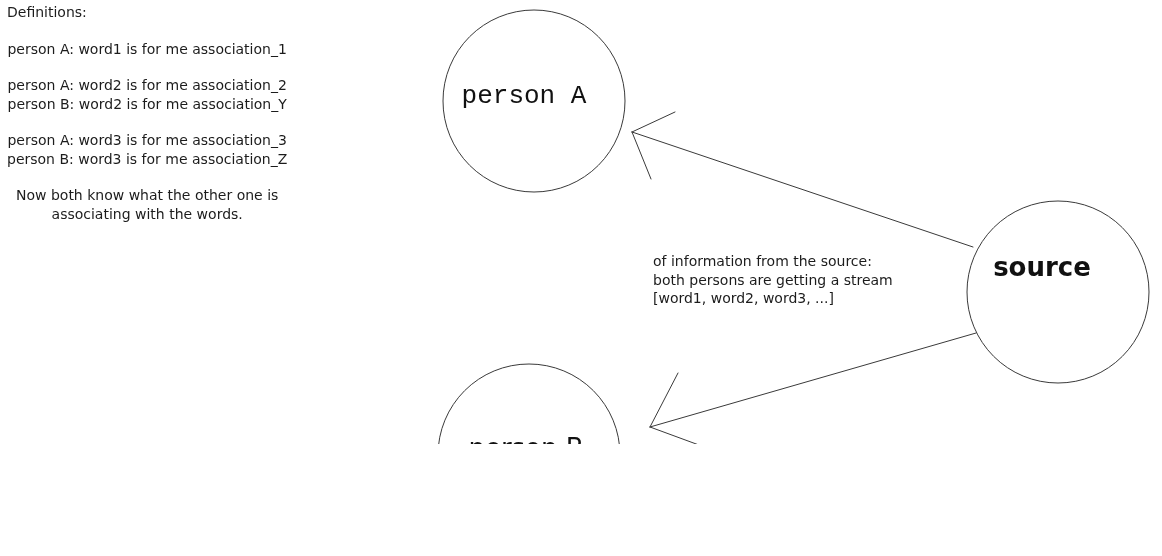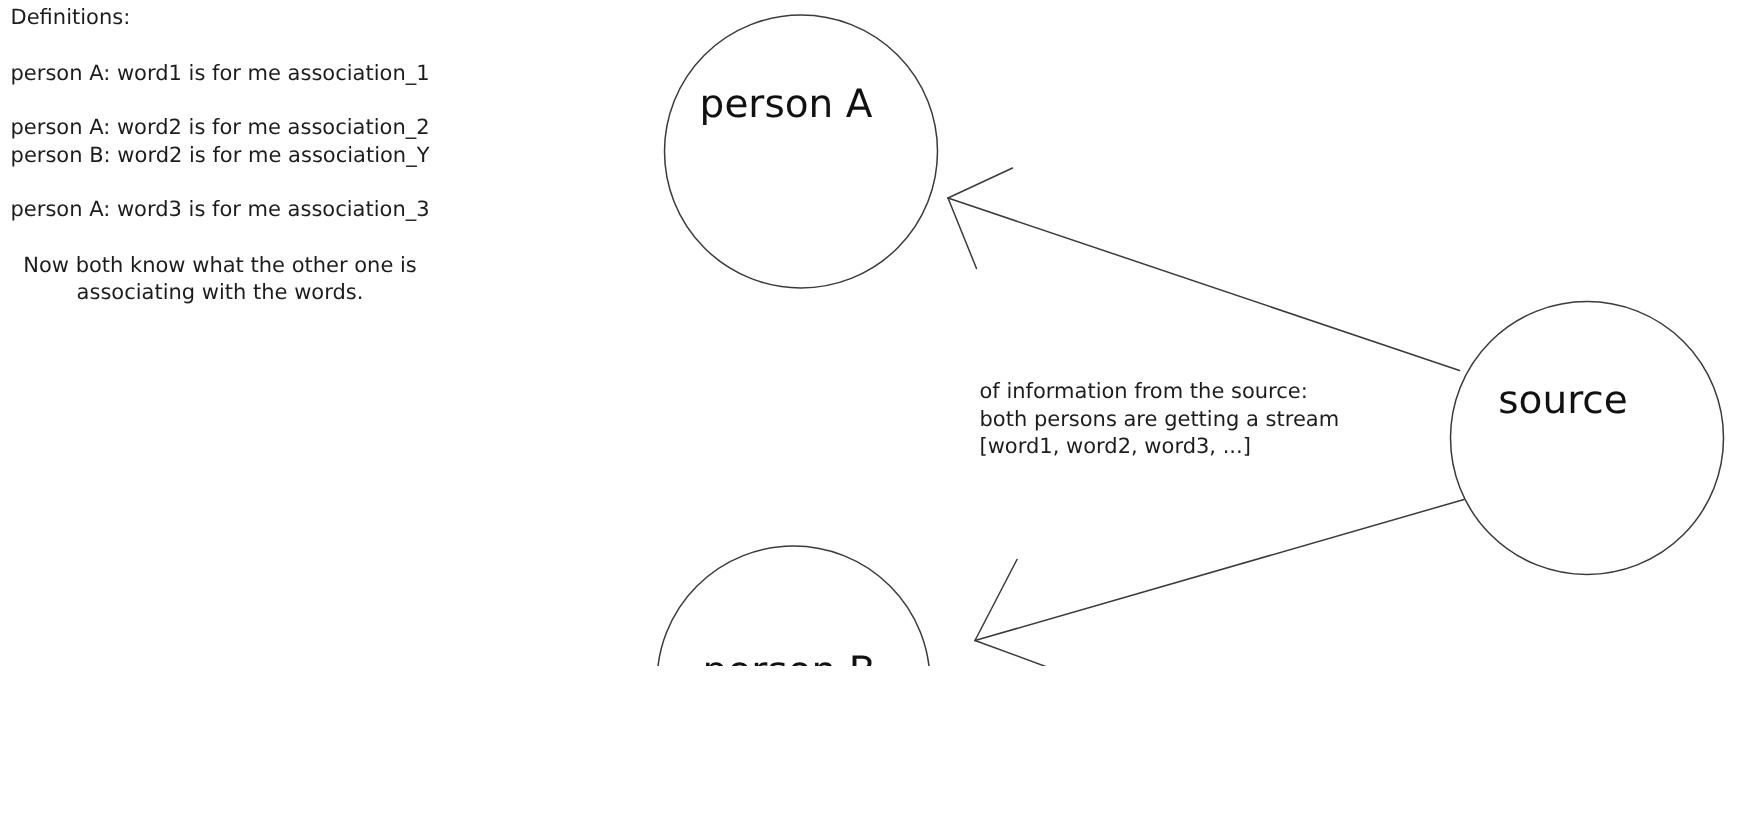--- a/index.html
+++ b/index.html
@@ -90,32 +90,33 @@
     <p>Definitions:</p>
     <p>
       <span class="line">person A: word1 is for me association_1</span>
     </p>
     <p>
       <span class="line">person A: word2 is for me association_2</span>
       <span class="line">person B: word2 is for me association_Y</span>
     </p>
     <p>
       <span class="line">person A: word3 is for me association_3</span>
+      <span class="line">person B: word3 is for me association_Z</span>
     </p>
     <p>
       <span class="line">Now both know what the other one is</span>
       <span class="line">associating with the words.</span>
     </p>
   </div>
 
-  <div class="node-label" style="left:524px; top:70px;">person A</div>
+  <div class="node-label" style="left:524px; top:96px;font-family:Liberation Mono, monospace;">person A</div>
 
   <div class="node-label" style="left:526px; top:448px;">person B</div>
 
-  <div class="node-label" style="left:1042px; top:267px;">source</div>
+  <div class="node-label" style="left:1042px; top:267px;font-weight:bold;">source</div>
 
   <div class="annotation">
     <span class="line">of information from the source:</span>
     <span class="line">both persons are getting a stream</span>
     <span class="line">[word1, word2, word3, ...]</span>
   </div>
 
 </div>
 
 </body></html>

